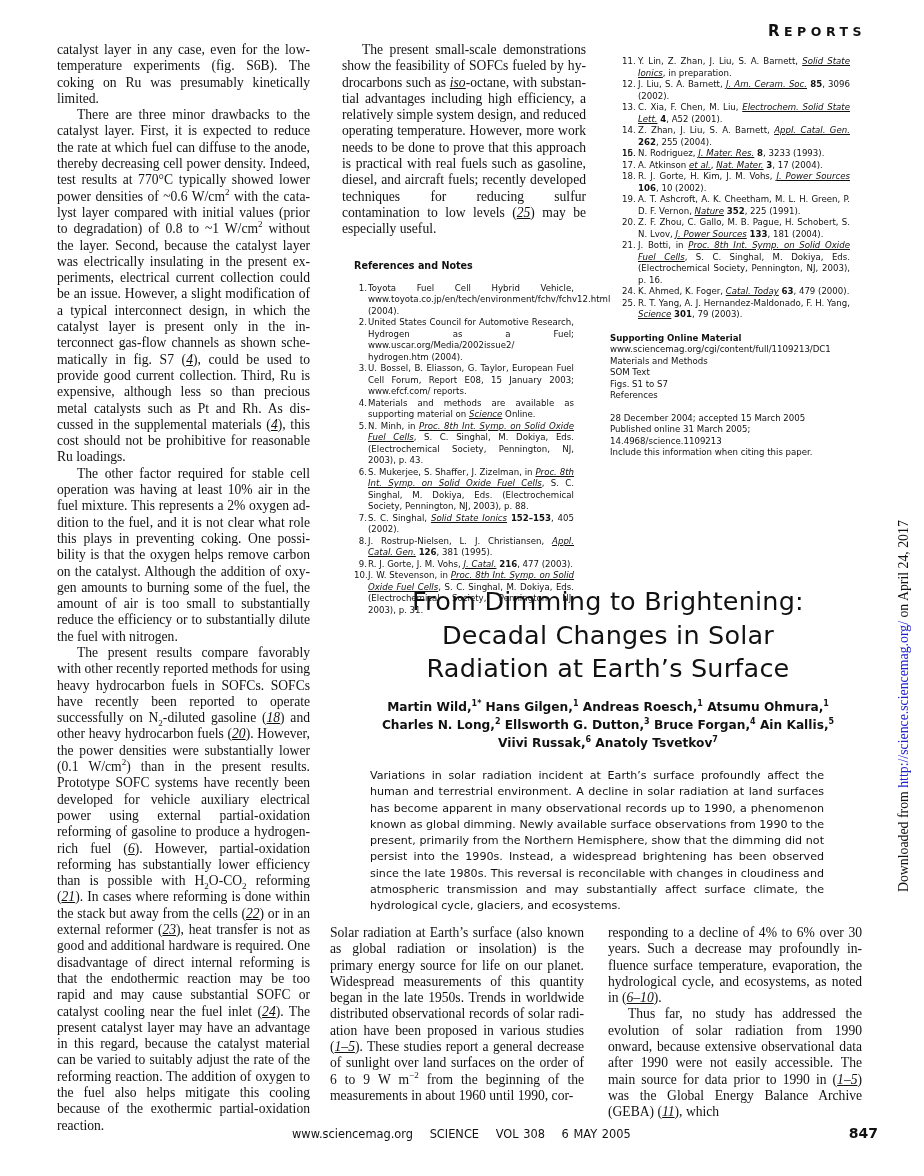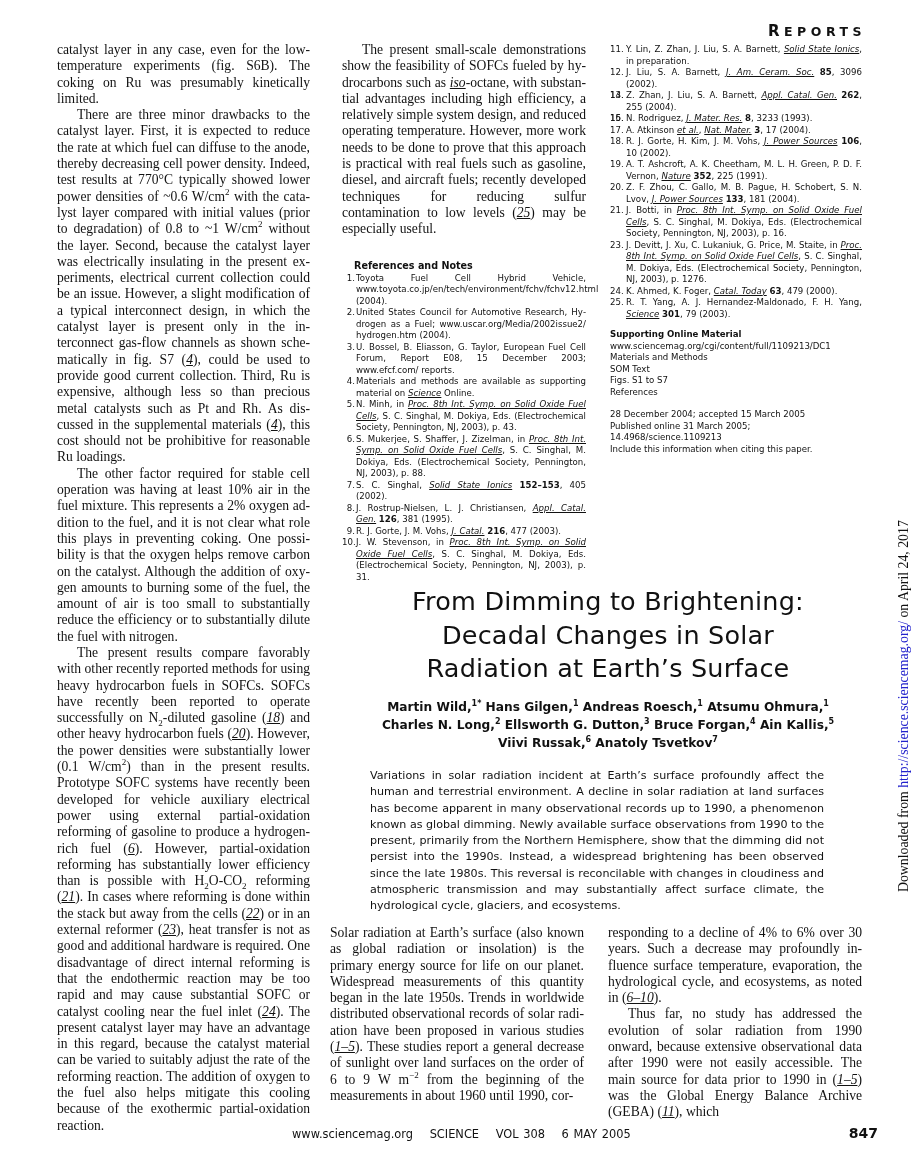--- a/index.html
+++ b/index.html
@@ -23,21 +23,21 @@
     }
     .body-text p { margin: 0; text-indent: 0; }
     .body-text p.ind { text-indent: 20px; }
 
     .refs-title {
       font-family: "DejaVu Sans", sans-serif; font-weight: bold;
       font-size: 9.6px; margin: 22px 0 2px 12px;
     }
     .refs {
       font-family: "DejaVu Sans", sans-serif; font-size: 8.6px; line-height: 11.5px;
-      margin: 0; padding: 0; list-style: none;
+      margin: 12px; padding: 0; list-style: none;
     }
     .refs li { position: relative; padding-left: 16px; text-align: justify; }
     .refs li .num { position: absolute; left: 0; width: 13px; text-align: right; }
     .col2 .refs li { padding-left: 14px; }
     .col3 .refs li .num { width: 13px; }
 
     .som-title {
       font-family: "DejaVu Sans", sans-serif; font-weight: bold; font-size: 8.6px;
       margin: 9px 0 0 0; line-height: 11.5px;
     }
@@ -102,45 +102,44 @@
 </div>
 
 <div class="col col2">
   <div class="body-text">
     <p class="ind">The present small-scale demonstrations show the feasibility of SOFCs fueled by hy­drocarbons such as <i>iso</i>-octane, with substan­tial advantages including high efficiency, a relatively simple system design, and reduced operating temperature. However, more work needs to be done to prove that this approach is practical with real fuels such as gasoline, diesel, and aircraft fuels; recently developed techniques for reducing sulfur contamination to low levels (<i>25</i>) may be especially useful.</p>
   </div>
   <div class="refs-title">References and Notes</div>
   <ol class="refs">
     <li><span class="num">1.</span><span>Toyota Fuel Cell Hybrid Vehicle, www.toyota.co.jp/en/tech/environment/fchv/fchv12.html (2004).</span></li>
     <li><span class="num">2.</span><span>United States Council for Automotive Research, Hy­drogen as a Fuel; www.uscar.org/Media/2002issue2/ hydrogen.htm (2004).</span></li>
-    <li><span class="num">3.</span><span>U. Bossel, B. Eliasson, G. Taylor, European Fuel Cell Forum, Report E08, 15 December 2003; www.efcf.com/ reports.</span></li>
+    <li><span class="num">3.</span><span>U. Bossel, B. Eliasson, G. Taylor, European Fuel Cell Forum, Report E08, 15 January 2003; www.efcf.com/ reports.</span></li>
     <li><span class="num">4.</span><span>Materials and methods are available as supporting material on <i>Science</i> Online.</span></li>
     <li><span class="num">5.</span><span>N. Minh, in <i>Proc. 8th Int. Symp. on Solid Oxide Fuel Cells</i>, S. C. Singhal, M. Dokiya, Eds. (Electrochemical Society, Pennington, NJ, 2003), p. 43.</span></li>
     <li><span class="num">6.</span><span>S. Mukerjee, S. Shaffer, J. Zizelman, in <i>Proc. 8th Int. Symp. on Solid Oxide Fuel Cells</i>, S. C. Singhal, M. Dokiya, Eds. (Electrochemical Society, Pennington, NJ, 2003), p. 88.</span></li>
     <li><span class="num">7.</span><span>S. C. Singhal, <i>Solid State Ionics</i> <b>152–153</b>, 405 (2002).</span></li>
     <li><span class="num">8.</span><span>J. Rostrup-Nielsen, L. J. Christiansen, <i>Appl. Catal. Gen.</i> <b>126</b>, 381 (1995).</span></li>
     <li><span class="num">9.</span><span>R. J. Gorte, J. M. Vohs, <i>J. Catal.</i> <b>216</b>, 477 (2003).</span></li>
     <li><span class="num">10.</span><span>J. W. Stevenson, in <i>Proc. 8th Int. Symp. on Solid Oxide Fuel Cells</i>, S. C. Singhal, M. Dokiya, Eds. (Electro­chemical Society, Pennington, NJ, 2003), p. 31.</span></li>
   </ol>
 </div>
 
 <div class="col col3">
   <ol class="refs">
     <li><span class="num">11.</span><span>Y. Lin, Z. Zhan, J. Liu, S. A. Barnett, <i>Solid State Ionics</i>, in preparation.</span></li>
     <li><span class="num">12.</span><span>J. Liu, S. A. Barnett, <i>J. Am. Ceram. Soc.</i> <b>85</b>, 3096 (2002).</span></li>
-    <li><span class="num">13.</span></li>
+    <li><span class="num">13.</span><span>C. Xia, F. Chen, M. Liu, <i>Electrochem. Solid State Lett.</i> <b>4</b>, A52 (2001).</span></li>
     <li><span class="num">14.</span><span>Z. Zhan, J. Liu, S. A. Barnett, <i>Appl. Catal. Gen.</i> <b>262</b>, 255 (2004).</span></li>
     <li><span class="num">15.</span></li>
     <li><span class="num">16.</span><span>N. Rodriguez, <i>J. Mater. Res.</i> <b>8</b>, 3233 (1993).</span></li>
     <li><span class="num">17.</span><span>A. Atkinson <i>et al.</i>, <i>Nat. Mater.</i> <b>3</b>, 17 (2004).</span></li>
     <li><span class="num">18.</span><span>R. J. Gorte, H. Kim, J. M. Vohs, <i>J. Power Sources</i> <b>106</b>, 10 (2002).</span></li>
     <li><span class="num">19.</span><span>A. T. Ashcroft, A. K. Cheetham, M. L. H. Green, P. D. F. Vernon, <i>Nature</i> <b>352</b>, 225 (1991).</span></li>
     <li><span class="num">20.</span><span>Z. F. Zhou, C. Gallo, M. B. Pague, H. Schobert, S. N. Lvov, <i>J. Power Sources</i> <b>133</b>, 181 (2004).</span></li>
     <li><span class="num">21.</span><span>J. Botti, in <i>Proc. 8th Int. Symp. on Solid Oxide Fuel Cells</i>, S. C. Singhal, M. Dokiya, Eds. (Electrochemical Society, Pennington, NJ, 2003), p. 16.</span></li>
-    <li><span class="num">23.</span><span>J. Devitt, J. Xu, C. Lukaniuk, G. Price, M. Staite, in <i>Proc. 8th Int. Symp. on Solid Oxide Fuel Cells</i>, S. C. Singhal, M. Dokiya, Eds. (Electrochemical Society, Pennington, NJ, 2003), p. 1276.</span></li>
     <li><span class="num">24.</span><span>K. Ahmed, K. Foger, <i>Catal. Today</i> <b>63</b>, 479 (2000).</span></li>
     <li><span class="num">25.</span><span>R. T. Yang, A. J. Hernandez-Maldonado, F. H. Yang, <i>Science</i> <b>301</b>, 79 (2003).</span></li>
   </ol>
   <div class="som-title">Supporting Online Material</div>
   <div class="som-line">www.sciencemag.org/cgi/content/full/1109213/DC1</div>
   <div class="som-line">Materials and Methods</div>
   <div class="som-line">SOM Text</div>
   <div class="som-line">Figs. S1 to S7</div>
   <div class="som-line">References</div>
   <div class="dates">

